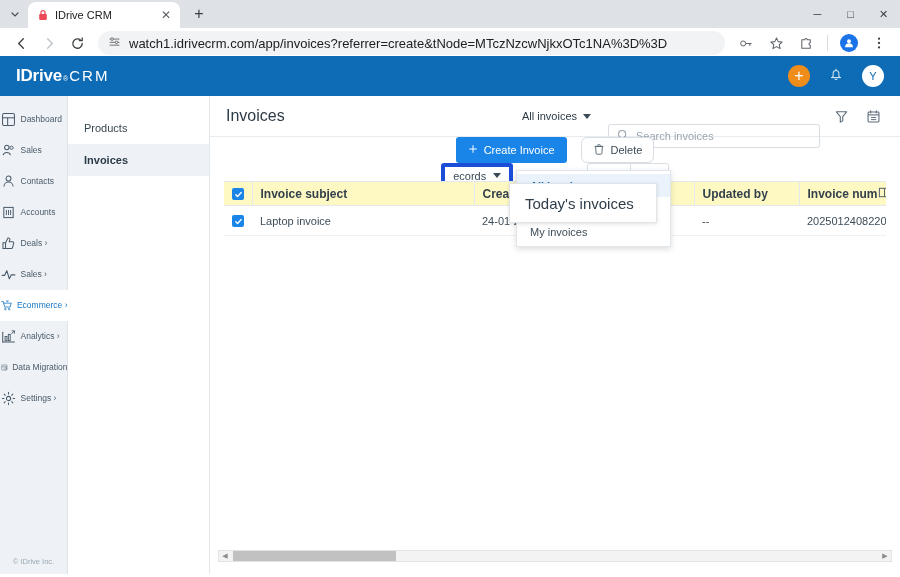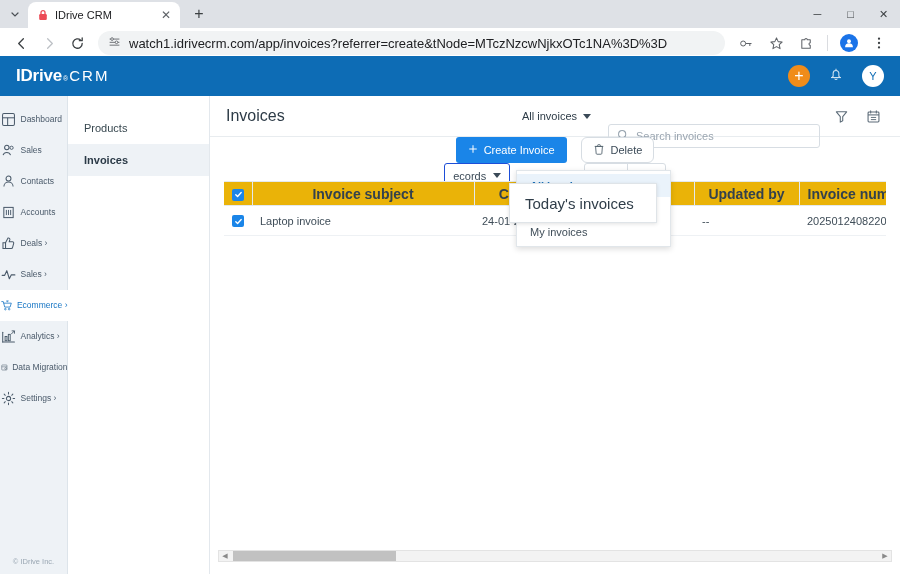--- a/index.html
+++ b/index.html
@@ -155,21 +155,21 @@
   .btn-primary {
     background:#1a85e8; color:#fff; border-radius:3px; height:26px;
     display:flex; align-items:center; gap:6px; padding:0 12px; font-size:11px;
   }
   .btn-outline {
     background:#fff; border:1px solid #d7dde3; border-radius:6px; height:26px;
     display:flex; align-items:center; gap:6px; padding:0 11px; font-size:11px; color:#3b4a57;
   }
   .tb2-right { display:flex; align-items:center; gap:11px; }
   .records-select {
-    border:1px solid #1d4ed8; border-radius:3px; height:25px; padding:0 8px;
+    border:4px solid #1d4ed8; border-radius:3px; height:25px; padding:0 8px;
     display:flex; align-items:center; gap:7px; font-size:11px; color:#3b4a57;
   }
   .pager { display:flex; align-items:center; gap:11px; font-size:11px; color:#55646f; }
   .pager .arrow { color:#7b8893; font-size:12px; }
   .pagenum-box {
     border:1px solid #d7dde3; border-radius:3px; height:25px; display:flex; align-items:center;
   }
   .pagenum-box .num { width:28px; text-align:center; font-size:11px; color:#3b4a57; }
   .spinner { display:flex; flex-direction:column; gap:2px; padding-right:6px; }
   .spinner i { width:0;height:0;border-left:4px solid transparent;border-right:4px solid transparent; display:block;}
@@ -177,22 +177,22 @@
   .spinner i.dn { border-top:5px solid #5c6b78; }
   .go-btn {
     border-left:1px solid #d7dde3; height:25px; display:flex; align-items:center;
     padding:0 10px; color:#1a85e8; font-size:11px;
   }
 
   
   .table-wrap { flex:1; padding: 0 14px; overflow:hidden; position:relative; }
   .tbl { width:100%; border-collapse:collapse; table-layout:fixed; }
   .tbl thead th {
-    background:#eab308; height:24px; font-size:14px; color:#33414d; font-weight:bold;
-    text-align:center; border-top:1px solid #e4e9ed; border-bottom:1px solid #e4e9ed;
+    background:#fef9c3; height:24px; font-size:12px; color:#33414d; font-weight:bold;
+    text-align:left; border-top:1px solid #e4e9ed; border-bottom:1px solid #e4e9ed;
     border-right:1px solid #e4e9ed; padding: 0 8px; white-space:nowrap; overflow:hidden;
   }
   .tbl thead th:last-child { border-right:none; }
   .tbl tbody td {
     height:30px; font-size:11px; color:#3f4d58; padding: 0 8px;
     border-bottom:1px solid #eef1f4; white-space:nowrap; overflow:hidden;
   }
   .cb {
     width:12px;height:12px;border-radius:2px;background:#1a85e8;
     display:inline-flex;align-items:center;justify-content:center;

